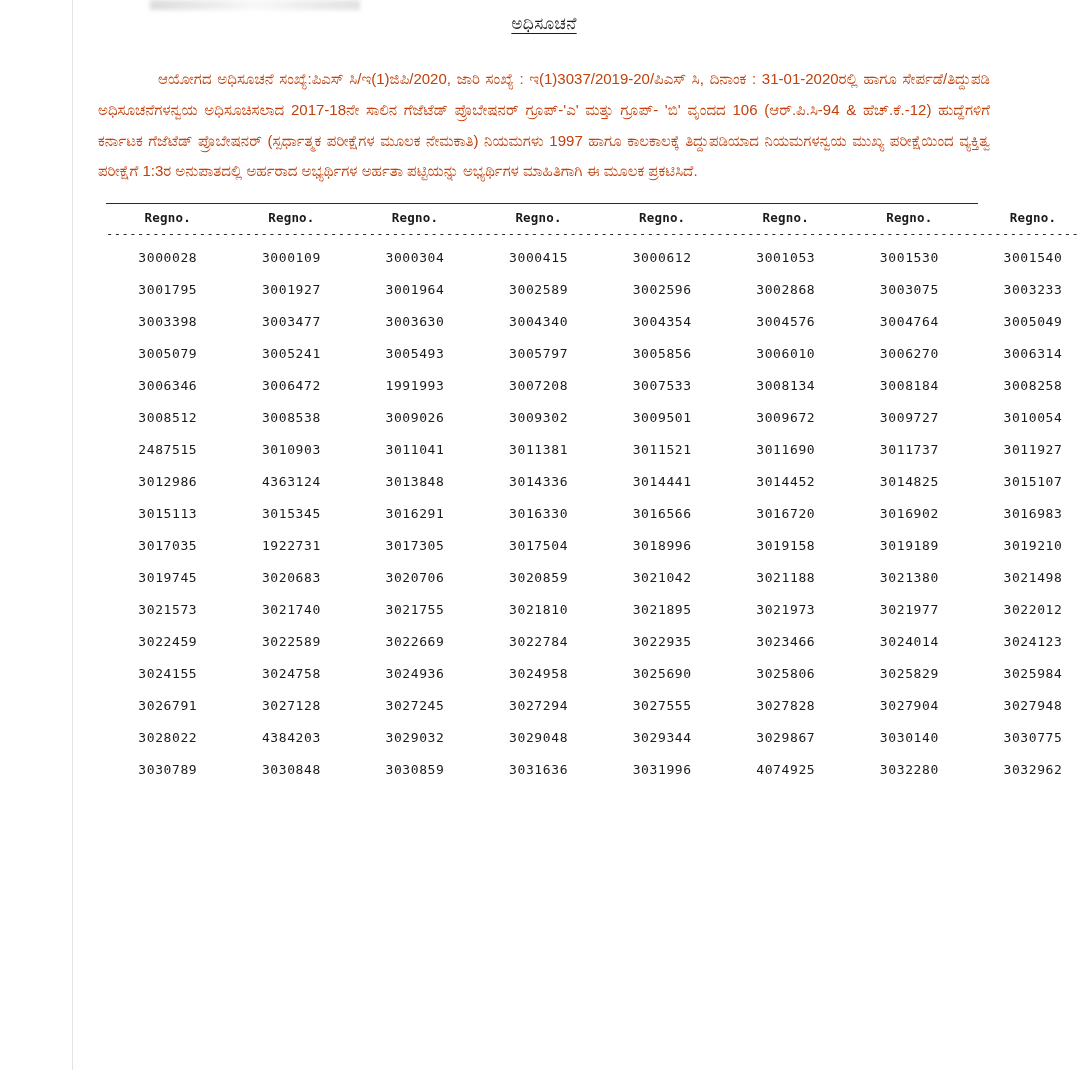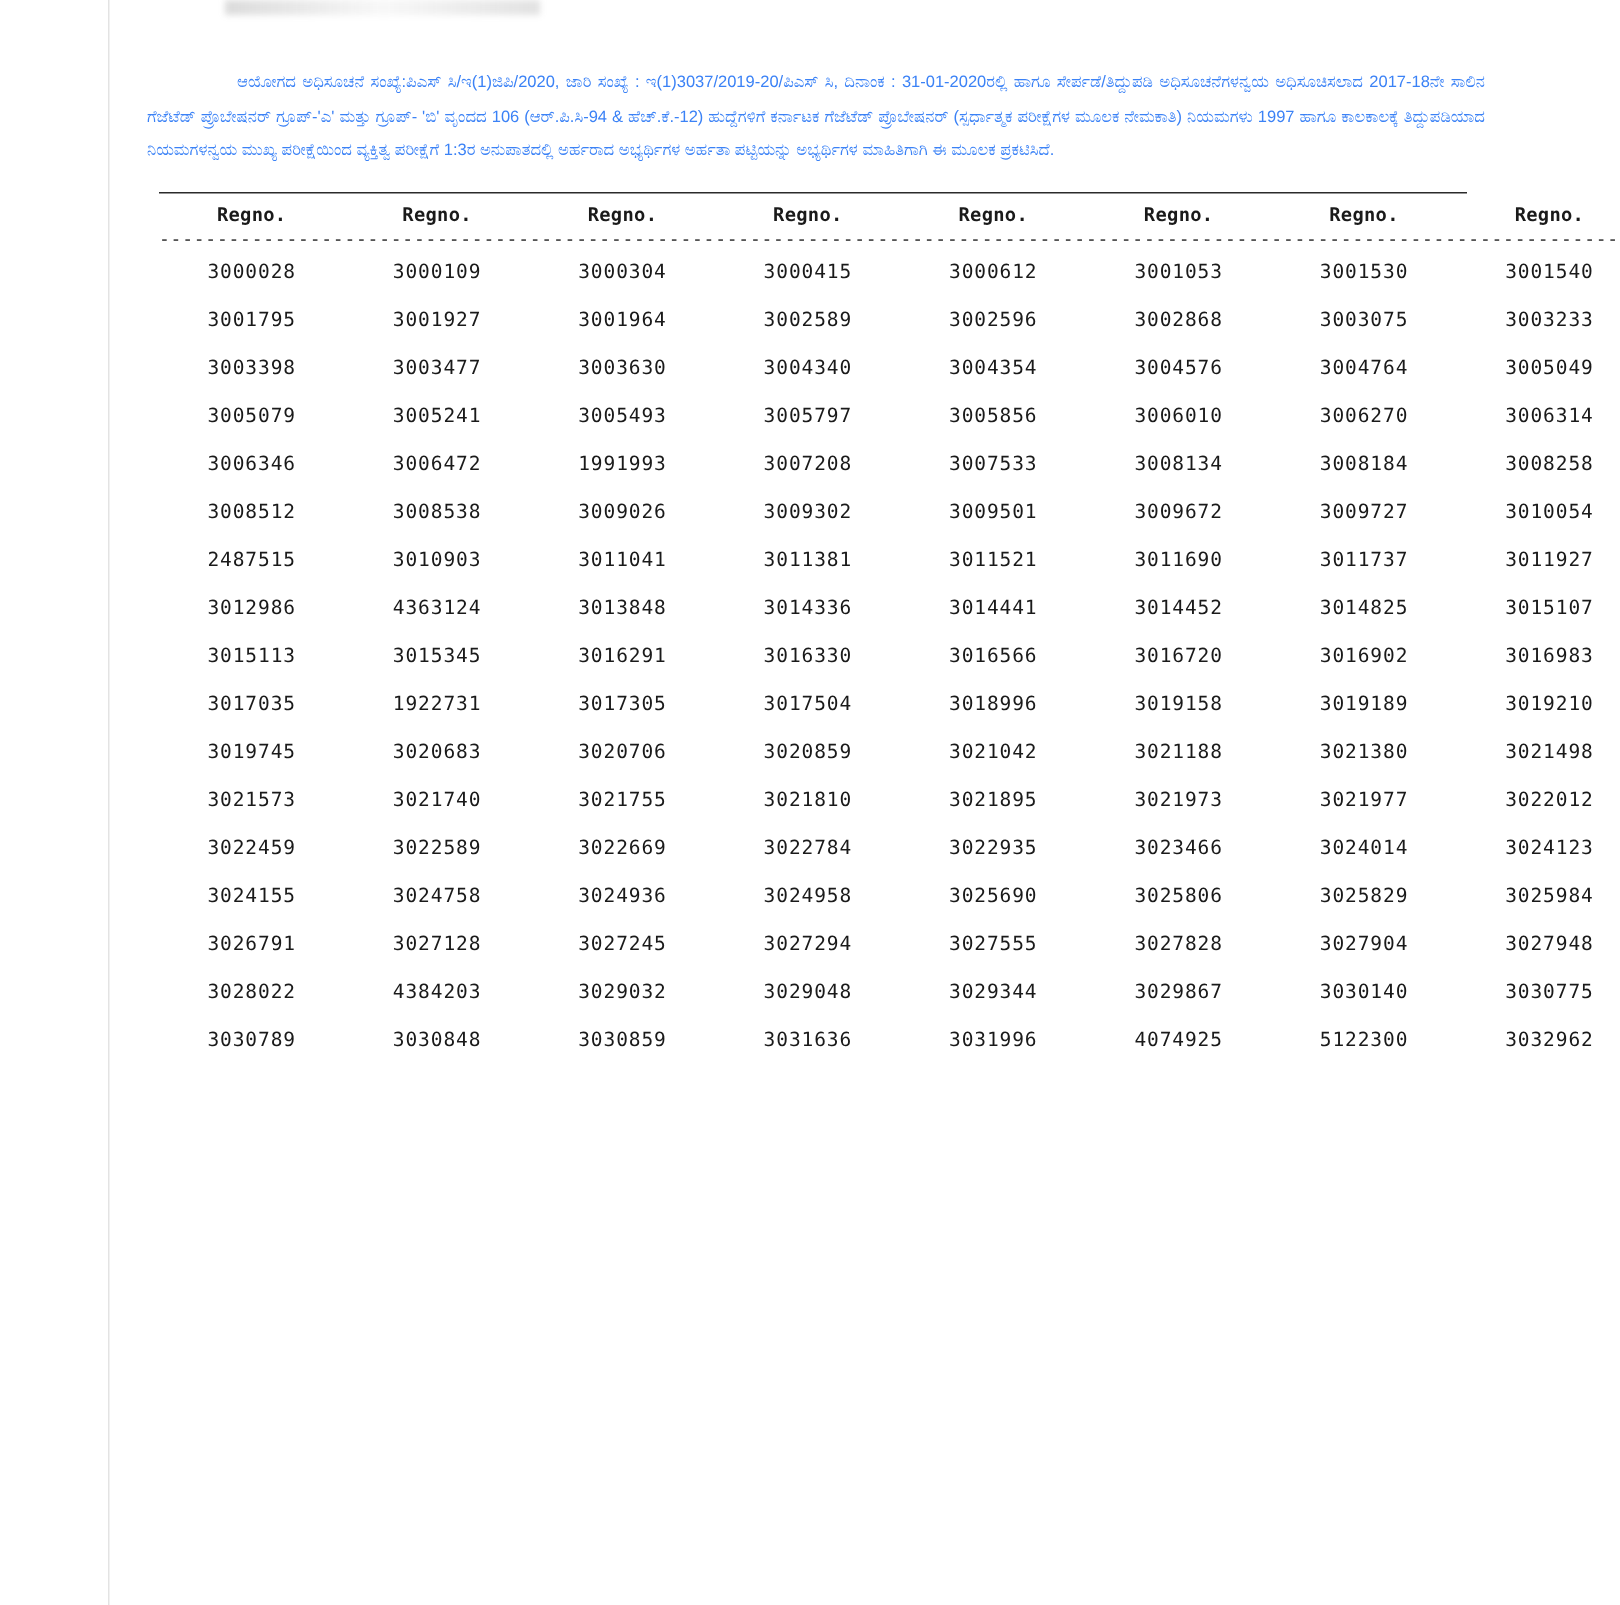--- a/index.html
+++ b/index.html
@@ -57,23 +57,23 @@
     text-align: center;
     font-size: 17px;
     color: #1b1b1b;
     margin: 16px 0 0 0;
     font-weight: 500;
     text-decoration: underline;
     text-underline-offset: 4px;
   }
   .body-text {
     margin-top: 30px;
-    font-size: 11px;
+    font-size: 15px;
     line-height: 2.05;
-    color: #3b82f6;
+    color: #c2410c;
     text-align: justify;
     text-justify: inter-word;
     text-indent: 60px;
   }
   .table-wrap {
     margin-top: 16px;
     padding: 0 12px 0 8px;
   }
   table.regtable {
     width: 100%;
@@ -120,20 +120,21 @@
   }
 </style>
 </head>
 <body>
 
 <div class="page">
   <div class="left-margin-rule"></div>
   <div class="top-smudge"></div>
 
   <div class="content">
+    <div class="doc-title">ಅಧಿಸೂಚನೆ</div>
     <p class="body-text">ಆಯೋಗದ ಅಧಿಸೂಚನೆ ಸಂಖ್ಯೆ:ಪಿಎಸ್ ಸಿ/ಇ(1)ಜಿಪಿ/2020, ಜಾರಿ ಸಂಖ್ಯೆ : ಇ(1)3037/2019-20/ಪಿಎಸ್ ಸಿ, ದಿನಾಂಕ : 31-01-2020ರಲ್ಲಿ ಹಾಗೂ ಸೇರ್ಪಡೆ/ತಿದ್ದುಪಡಿ ಅಧಿಸೂಚನೆಗಳನ್ವಯ ಅಧಿಸೂಚಿಸಲಾದ 2017-18ನೇ ಸಾಲಿನ ಗೆಜೆಟೆಡ್ ಪ್ರೊಬೇಷನರ್ ಗ್ರೂಪ್-'ಎ' ಮತ್ತು ಗ್ರೂಪ್- 'ಬಿ' ವೃಂದದ 106   (ಆರ್.ಪಿ.ಸಿ-94 &amp; ಹೆಚ್.ಕೆ.-12)  ಹುದ್ದೆಗಳಿಗೆ ಕರ್ನಾಟಕ  ಗೆಜೆಟೆಡ್  ಪ್ರೊಬೇಷನರ್ (ಸ್ಪರ್ಧಾತ್ಮಕ ಪರೀಕ್ಷೆಗಳ ಮೂಲಕ ನೇಮಕಾತಿ) ನಿಯಮಗಳು 1997 ಹಾಗೂ ಕಾಲಕಾಲಕ್ಕೆ ತಿದ್ದುಪಡಿಯಾದ   ನಿಯಮಗಳನ್ವಯ    ಮುಖ್ಯ  ಪರೀಕ್ಷೆಯಿಂದ  ವ್ಯಕ್ತಿತ್ವ  ಪರೀಕ್ಷೆಗೆ   1:3ರ ಅನುಪಾತದಲ್ಲಿ  ಅರ್ಹರಾದ ಅಭ್ಯರ್ಥಿಗಳ ಅರ್ಹತಾ  ಪಟ್ಟಿಯನ್ನು  ಅಭ್ಯರ್ಥಿಗಳ ಮಾಹಿತಿಗಾಗಿ  ಈ ಮೂಲಕ ಪ್ರಕಟಿಸಿದೆ.</p>
 
     <div class="table-wrap">
       <div class="top-rule"></div>
       <table class="regtable">
         <thead>
           <tr>
             <th>Regno.</th>
             <th>Regno.</th>
             <th>Regno.</th>
@@ -310,21 +311,21 @@
               <td class="cell">3030140</td>
               <td class="cell">3030775</td>
             </tr>
             <tr>
               <td class="cell">3030789</td>
               <td class="cell">3030848</td>
               <td class="cell">3030859</td>
               <td class="cell">3031636</td>
               <td class="cell">3031996</td>
               <td class="cell">4074925</td>
-              <td class="cell">5122300</td>
+              <td class="cell">3032280</td>
               <td class="cell">3032962</td>
             </tr>
           </tbody>
       </table>
     </div>
     <div class="footer-space"></div>
   </div>
 </div>
 
 </body></html>

